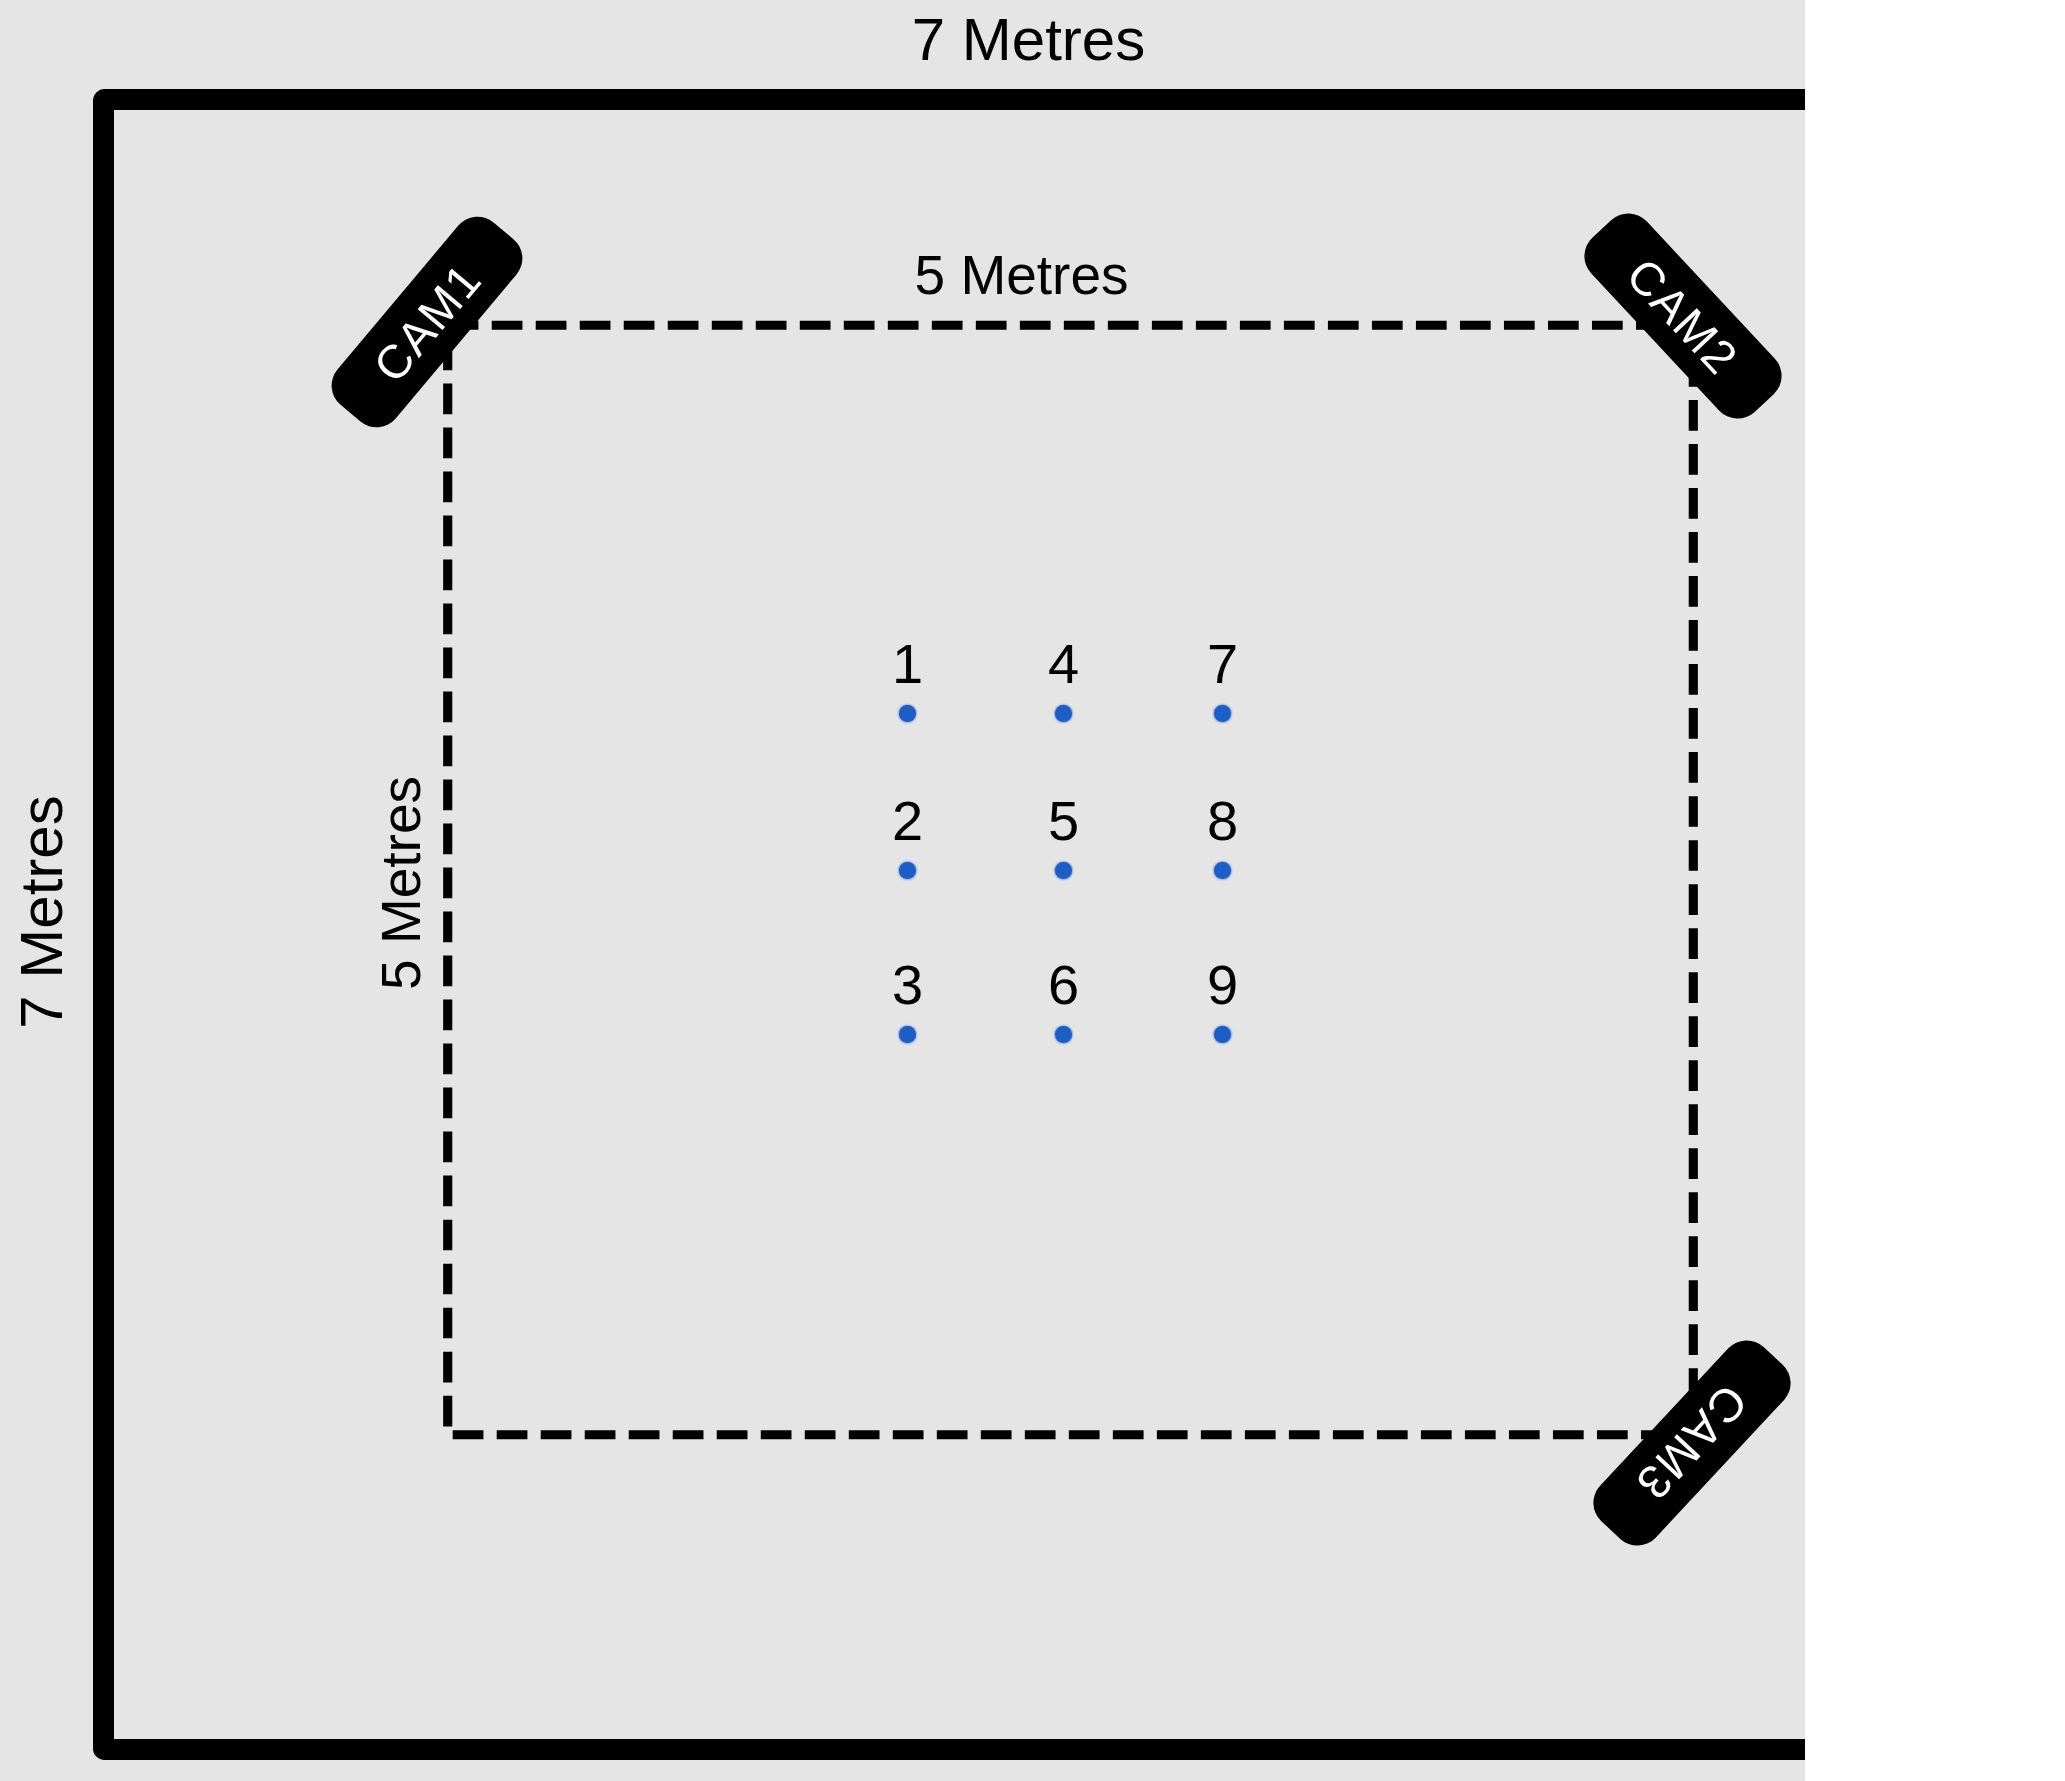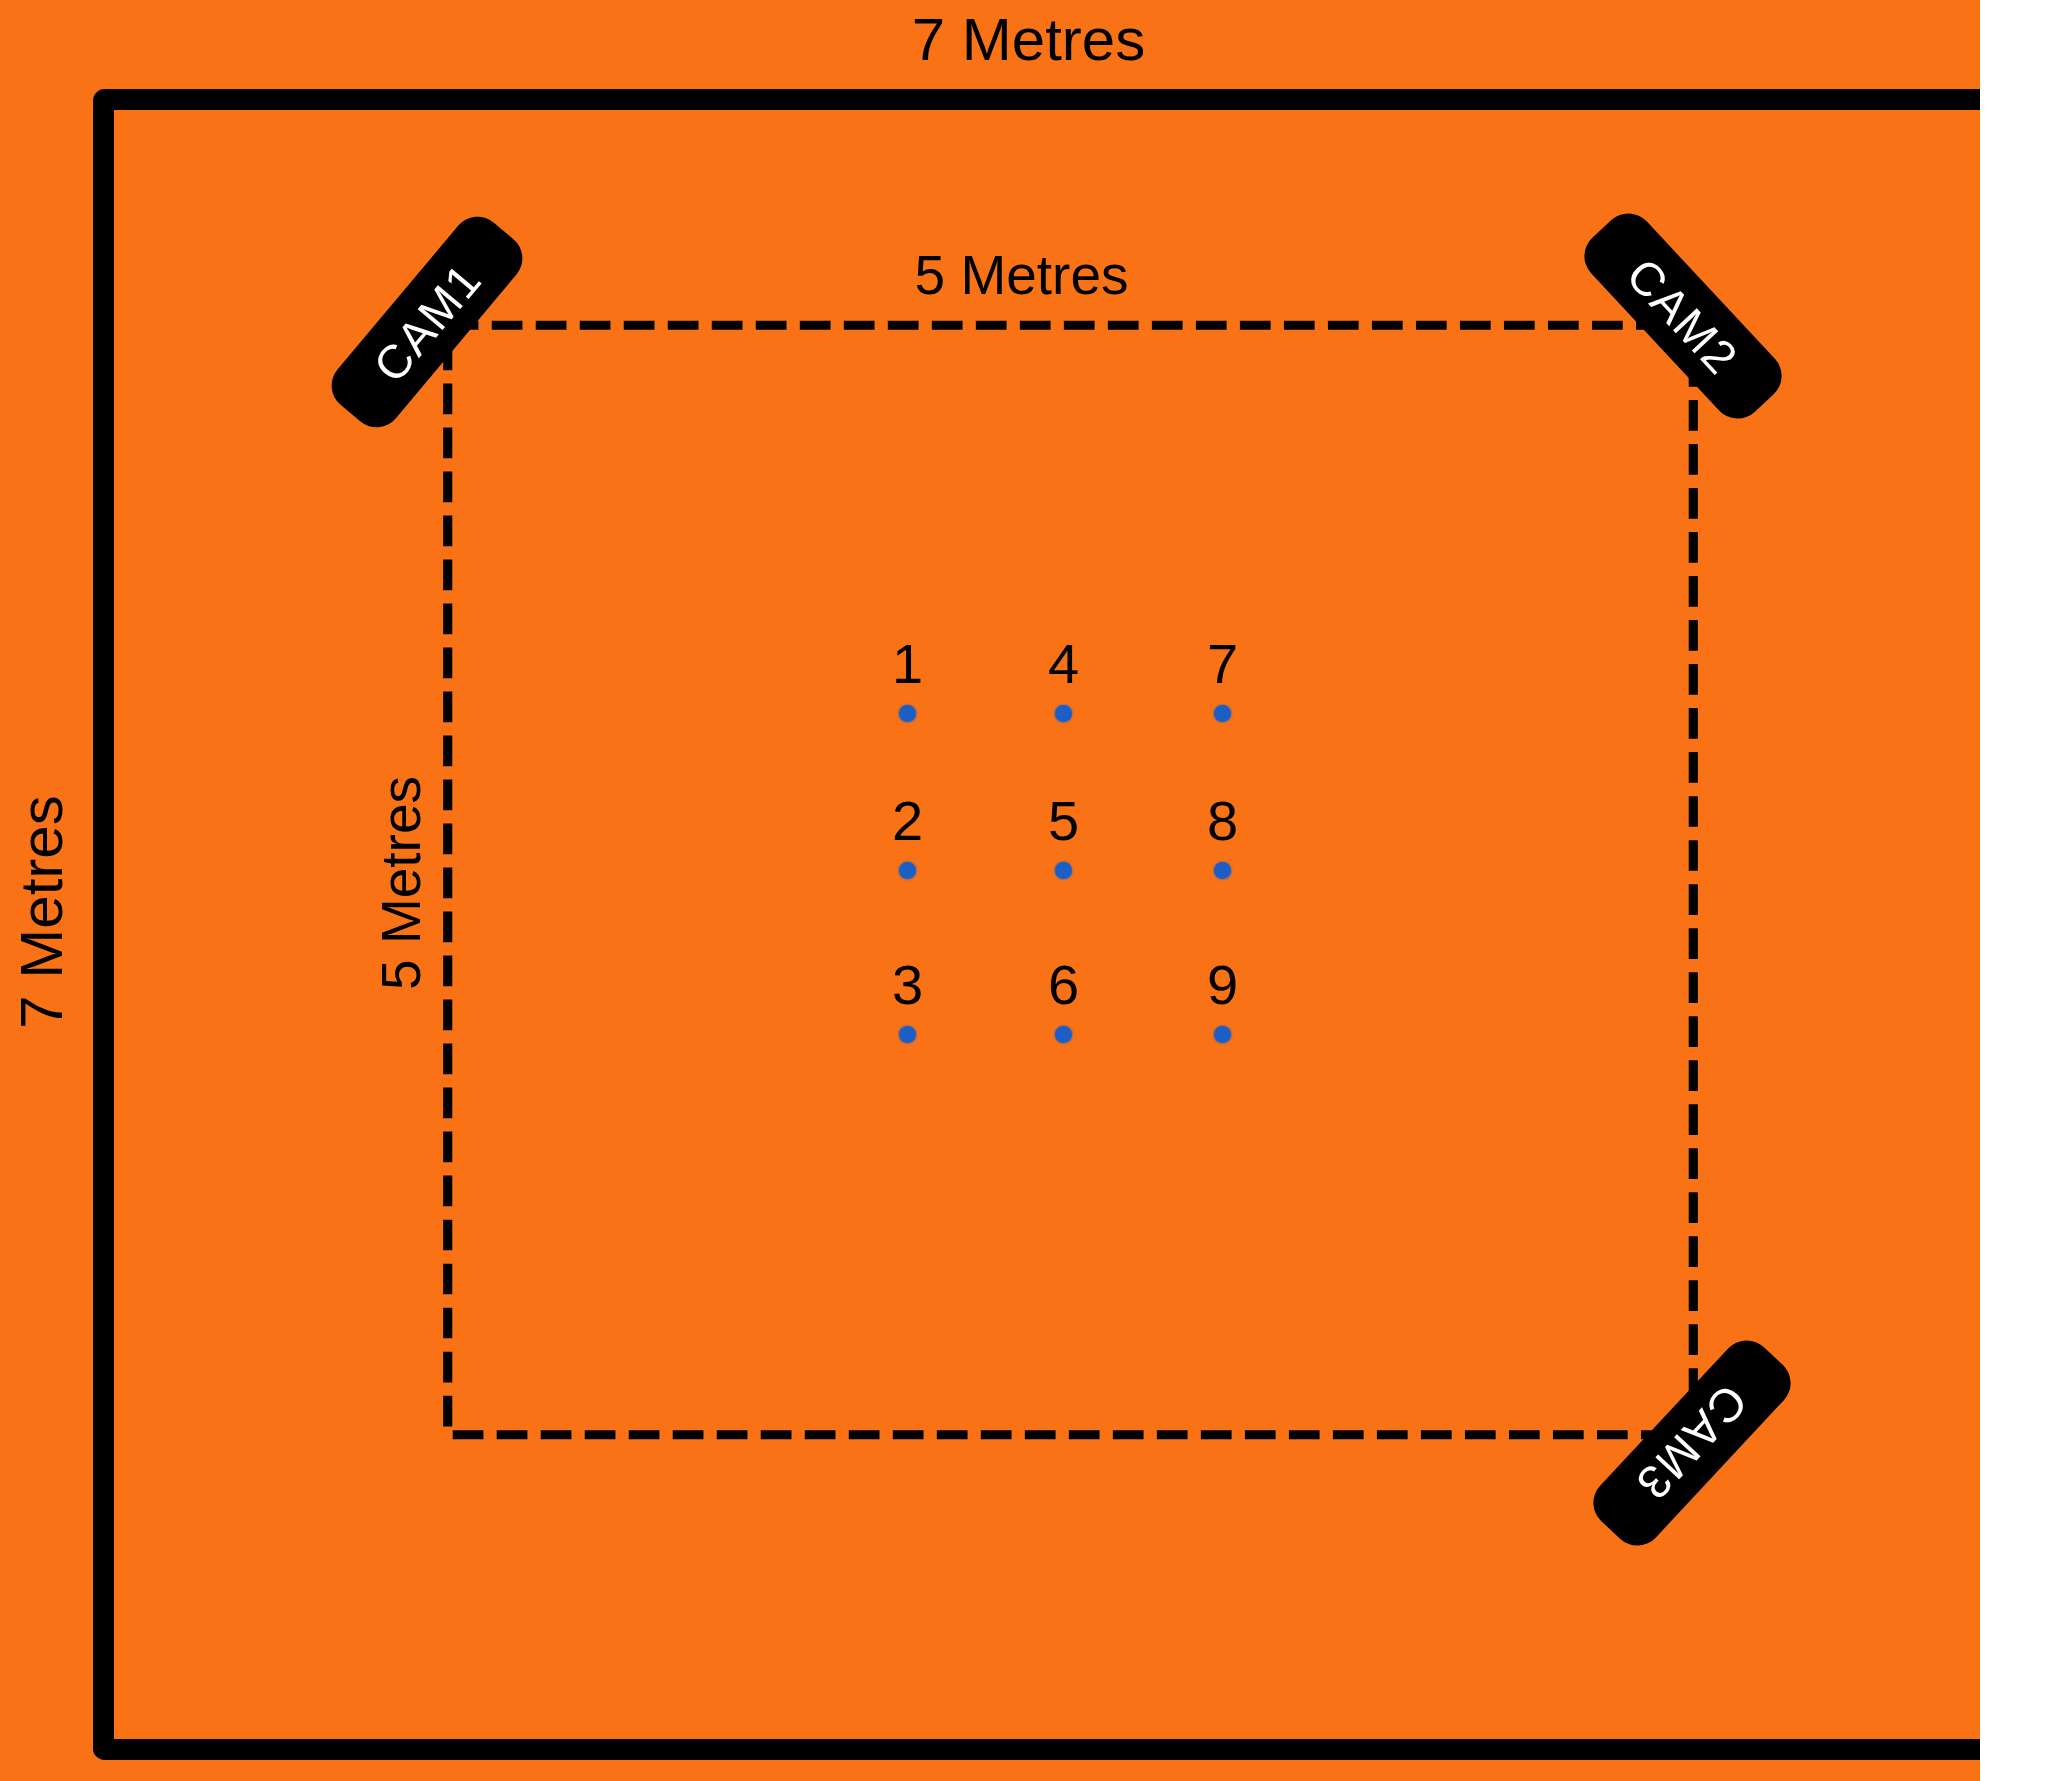--- a/index.html
+++ b/index.html
@@ -3,23 +3,23 @@
 <meta charset="utf-8">
 <style>
   html, body {
     margin: 0;
     padding: 0;
     background: #ffffff;
     font-family: "Liberation Sans", sans-serif;
   }
   .stage {
     position: relative;
-    width: 1980px;
+    width: 1805px;
     height: 1782px;
-    background: #f97316;
+    background: #e5e5e5;
     overflow: hidden;
     color: #000000;
   }
   
   .room {
     position: absolute;
     left: 93px;
     top: 89px;
     width: 1955px;
     height: 1671px;

